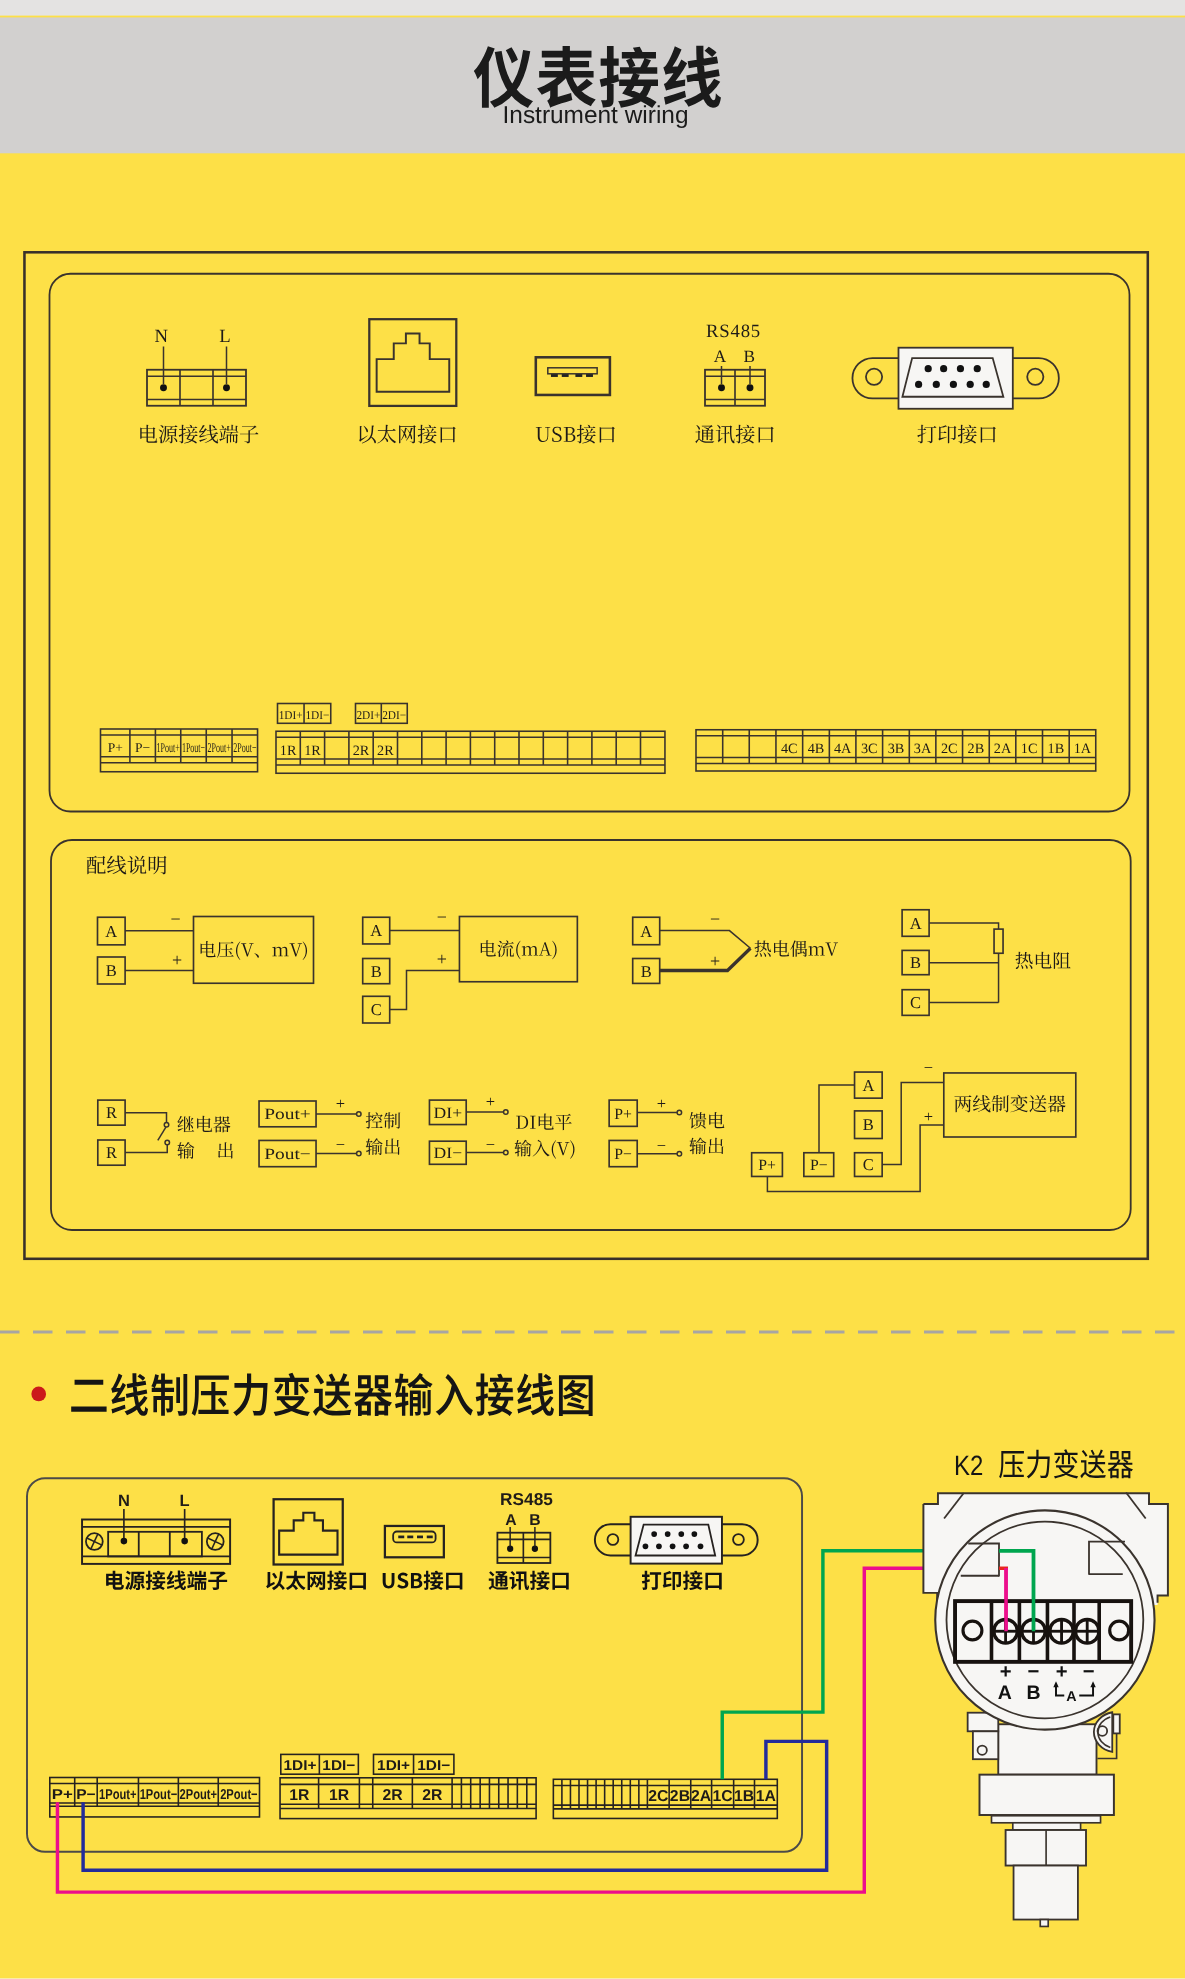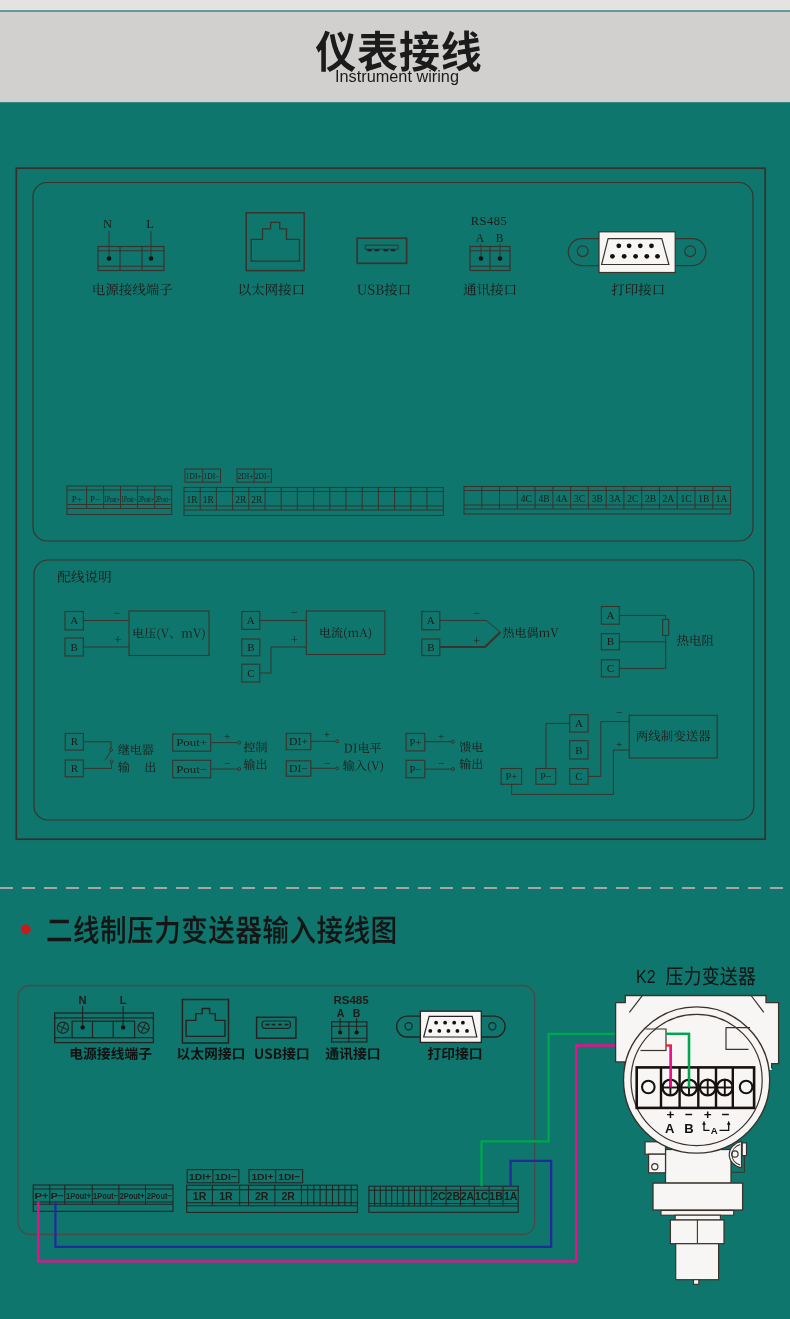--- a/index.html
+++ b/index.html
@@ -1,14 +1,14 @@
 <!DOCTYPE html>
 <html><head><meta charset="utf-8"><style>
 html,body{margin:0;padding:0;background:#f7f6f4;}
-#page{position:relative;width:790px;height:1319px;background:#0f766e;overflow:hidden;}
+#page{position:relative;width:790px;height:1319px;background:#fde047;overflow:hidden;}
 svg{position:absolute;top:0;left:0;}
 text{white-space:pre;}
 </style></head><body>
 <div id="page">
 <svg width="790" height="1319" viewBox="0 0 790 1319">
 <defs>
         <path id="g0" d="M466 775Q489 637 527 517Q565 396 625 299Q685 201 772 128Q859 55 978 11Q964 0 949 -19Q933 -37 918 -56Q904 -76 895 -91Q769 -39 678 42Q587 122 525 230Q463 338 422 470Q381 603 355 759ZM534 784 627 832Q647 802 668 768Q689 733 706 699Q722 666 731 640L632 586Q624 613 609 647Q593 681 574 717Q554 754 534 784ZM815 788 932 769Q907 625 866 496Q825 366 760 255Q694 145 593 57Q492 -31 347 -90Q340 -77 327 -60Q315 -43 301 -27Q287 -10 276 1Q414 53 508 133Q603 212 663 314Q724 416 759 536Q795 656 815 788ZM243 845 354 811Q322 726 278 641Q234 555 183 479Q131 403 77 346Q72 361 60 384Q49 407 37 430Q24 454 14 468Q60 514 102 574Q145 634 181 704Q218 774 243 845ZM146 570 257 681 258 680V-88H146Z"></path>
         <path id="g1" d="M100 776H908V676H100ZM149 622H868V528H149ZM57 470H942V371H57ZM438 849H557V391H438ZM422 445 524 399Q486 352 437 309Q388 267 332 229Q276 192 217 161Q158 131 99 109Q90 123 77 140Q64 158 49 175Q35 192 21 203Q78 221 136 247Q194 273 247 305Q301 336 346 372Q391 408 422 445ZM587 410Q618 321 670 247Q723 173 800 119Q876 66 976 38Q964 26 949 8Q934 -10 921 -29Q908 -49 899 -65Q792 -28 712 35Q631 98 575 186Q519 274 481 385ZM831 351 929 278Q874 238 813 199Q752 161 701 135L626 197Q659 217 697 243Q734 269 770 297Q805 326 831 351ZM236 -89 224 12 273 51 577 135Q579 110 586 80Q592 49 597 30Q490 -2 424 -22Q357 -42 320 -55Q283 -67 265 -74Q247 -81 236 -89ZM236 -89Q233 -74 225 -54Q217 -34 207 -15Q197 4 187 16Q204 25 220 44Q237 63 237 95V274H359V13Q359 13 347 7Q335 0 316 -12Q298 -23 279 -37Q261 -50 249 -64Q236 -77 236 -89Z"></path>
         <path id="g2" d="M21 340Q79 353 159 374Q240 396 322 419L337 313Q263 290 187 268Q111 245 47 227ZM37 659H331V551H37ZM140 848H248V41Q248 1 240 -23Q231 -47 208 -61Q186 -74 153 -79Q120 -84 73 -83Q71 -61 63 -29Q54 3 43 26Q69 25 92 25Q115 24 124 25Q140 25 140 42ZM382 759H937V660H382ZM352 528H958V429H352ZM450 634 541 668Q560 641 577 608Q594 575 603 551L506 512Q500 537 484 571Q468 606 450 634ZM749 665 856 634Q834 595 813 558Q791 521 772 495L680 524Q693 544 705 569Q718 593 730 619Q742 644 749 665ZM338 339H970V241H338ZM749 263 861 248Q838 167 800 110Q761 53 702 15Q643 -23 560 -47Q477 -72 366 -87Q360 -63 347 -35Q334 -7 321 10Q451 21 536 48Q622 75 673 127Q725 178 749 263ZM387 128Q418 168 452 220Q485 271 516 327Q546 383 567 434L675 412Q653 360 623 305Q593 250 562 200Q530 151 503 114ZM387 128 452 205Q512 188 580 164Q649 140 717 112Q785 83 844 55Q903 26 946 -2L875 -91Q836 -64 778 -34Q721 -4 654 26Q587 56 518 82Q449 109 387 128ZM562 825 673 840Q691 812 708 777Q725 743 733 717L619 696Q612 722 595 759Q579 795 562 825Z"></path>
         <path id="g3" d="M81 170Q78 181 72 200Q66 219 58 239Q51 259 45 273Q64 277 83 293Q101 310 124 338Q138 351 162 382Q185 412 215 454Q244 496 274 546Q304 595 330 646L425 586Q368 488 297 393Q226 299 154 227V224Q154 224 143 219Q132 214 117 205Q103 196 92 187Q81 178 81 170ZM81 170 74 262 123 297 395 342Q392 319 391 291Q391 262 392 244Q300 226 243 214Q186 202 154 194Q122 187 106 181Q90 176 81 170ZM74 414Q71 425 65 445Q58 465 50 486Q43 507 36 522Q52 526 66 541Q80 557 96 581Q104 592 120 619Q136 645 155 682Q174 719 192 762Q210 804 224 847L333 795Q309 738 276 680Q244 622 208 569Q173 515 136 473V470Q136 470 127 464Q118 458 105 449Q92 441 83 431Q74 422 74 414ZM74 414 71 496 119 529 301 542Q296 521 293 493Q290 466 290 448Q229 442 190 437Q151 432 128 428Q105 425 93 421Q81 418 74 414ZM48 70Q90 81 146 97Q201 114 264 133Q326 152 388 171L406 75Q320 44 233 14Q145 -17 72 -42ZM432 618 908 690 928 588 451 512ZM410 402 935 497 954 395 429 297ZM572 853H689Q687 751 692 651Q697 550 708 458Q719 365 734 287Q749 208 769 149Q788 91 811 58Q833 25 858 25Q867 25 874 35Q881 44 885 68Q889 92 891 132Q908 111 931 94Q954 76 974 67Q965 5 949 -28Q934 -62 909 -75Q884 -88 844 -88Q793 -88 753 -51Q713 -13 683 55Q653 122 632 212Q611 302 598 407Q585 513 578 626Q572 739 572 853ZM707 778 775 839Q796 828 820 812Q844 797 866 781Q888 765 902 752L832 683Q811 704 774 730Q738 757 707 778ZM863 351 962 306Q905 217 825 145Q745 72 649 18Q553 -37 446 -75Q435 -52 415 -25Q395 2 375 22Q477 52 570 99Q663 146 739 209Q815 273 863 351Z"></path>

